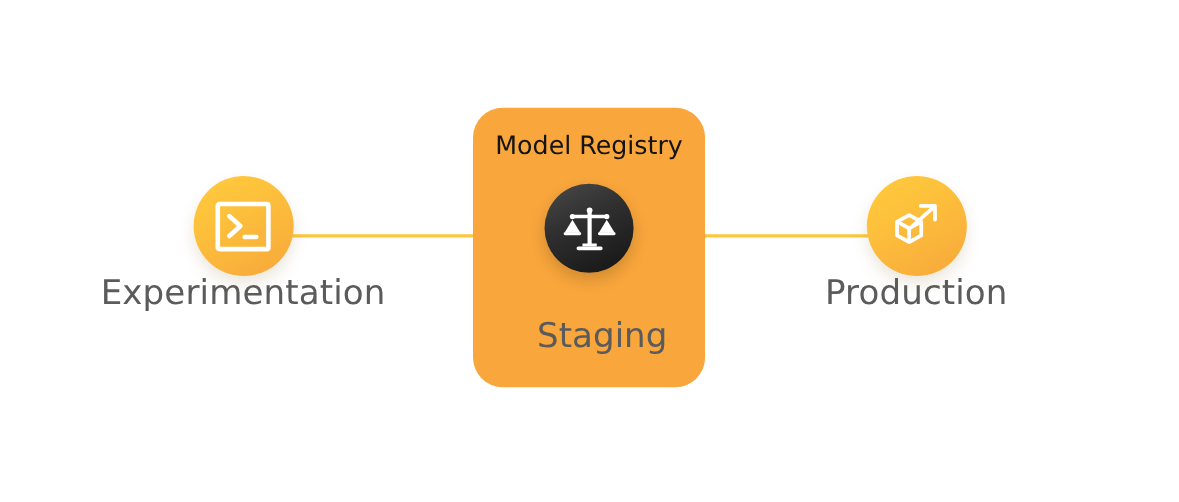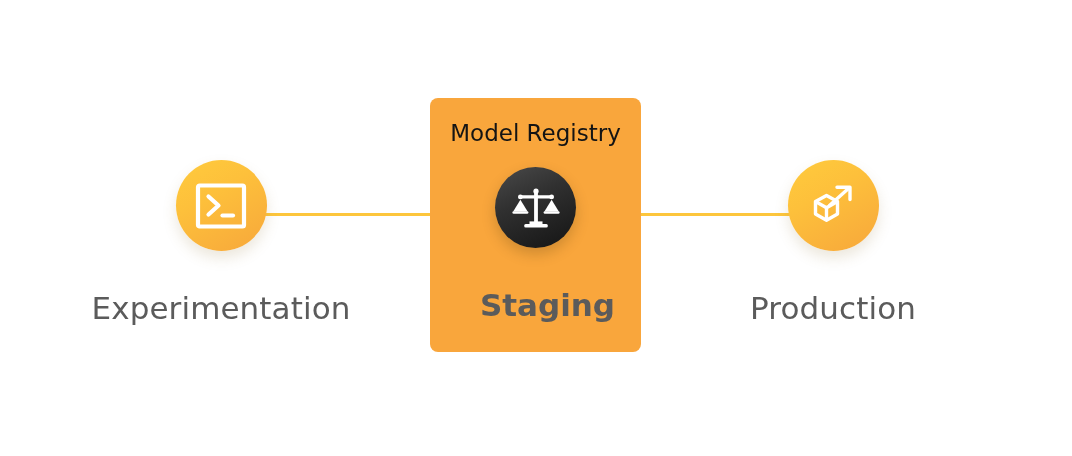--- a/index.html
+++ b/index.html
@@ -54,38 +54,37 @@
     box-shadow: 0 7px 14px rgba(150, 120, 60, 0.18);
     display: flex;
     align-items: center;
     justify-content: center;
     position: relative;
     z-index: 3;
   }
   .circle-icon svg { display: block; }
 
   .stage-label {
-    margin-top: 42px;
     font-size: 31px;
     font-weight: 400;
     color: #5b5b5b;
     letter-spacing: 0.1px;
     white-space: nowrap;
     line-height: 1;
   }
 
   
   #registry-card {
     position: absolute;
     left: 430px;
     top: 98px;
     width: 211px;
     height: 254px;
     background: #F9A63C;
-    border-radius: 8px;
+    border-radius: 27px;
     z-index: 2;
     display: flex;
     flex-direction: column;
     align-items: center;
   }
 
   #registry-title {
     margin-top: 24px;
     font-size: 23px;
     font-weight: 400;
@@ -103,21 +102,21 @@
     display: flex;
     align-items: center;
     justify-content: center;
     box-shadow: 0 6px 14px rgba(60, 40, 10, 0.22);
   }
   #registry-badge svg { display: block; }
 
   #registry-stage-label {
     margin-top: 42px;
     font-size: 31px;
-    font-weight: 700;
+    font-weight: 400;
     color: #5b5b5b;
     line-height: 1;
     white-space: nowrap;
     margin-left: 24px;
   }
 </style>
 </head>
 <body>
 
 <div id="stage">

